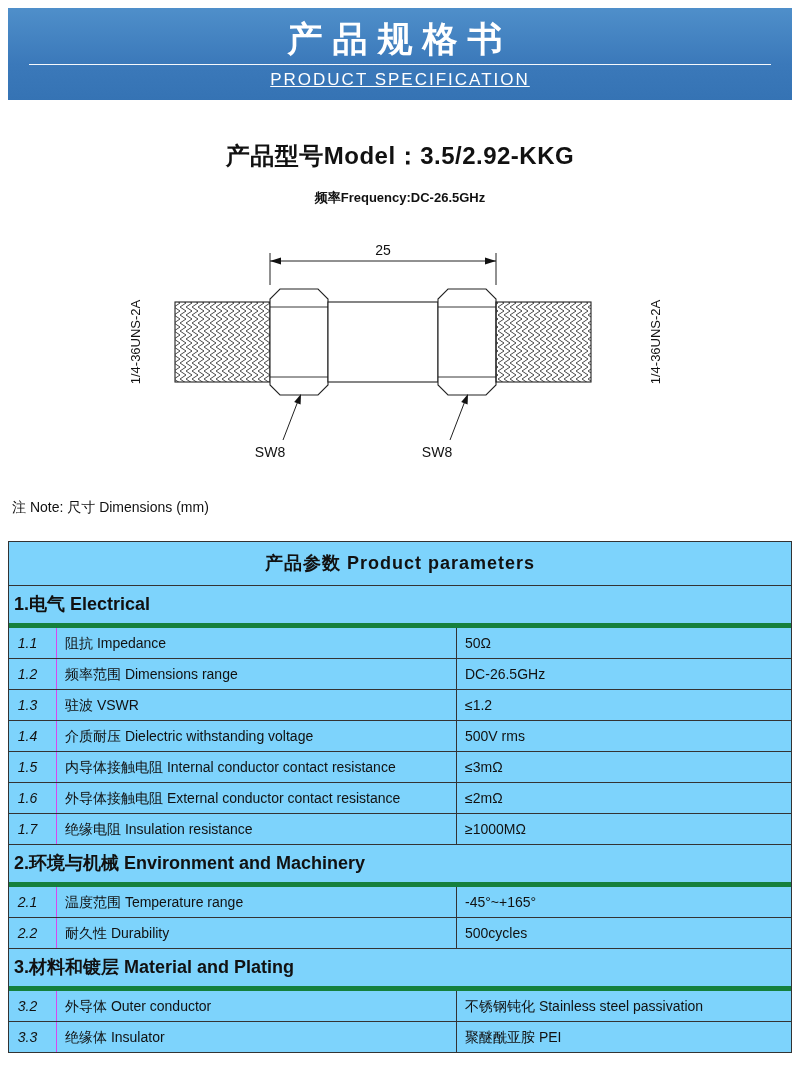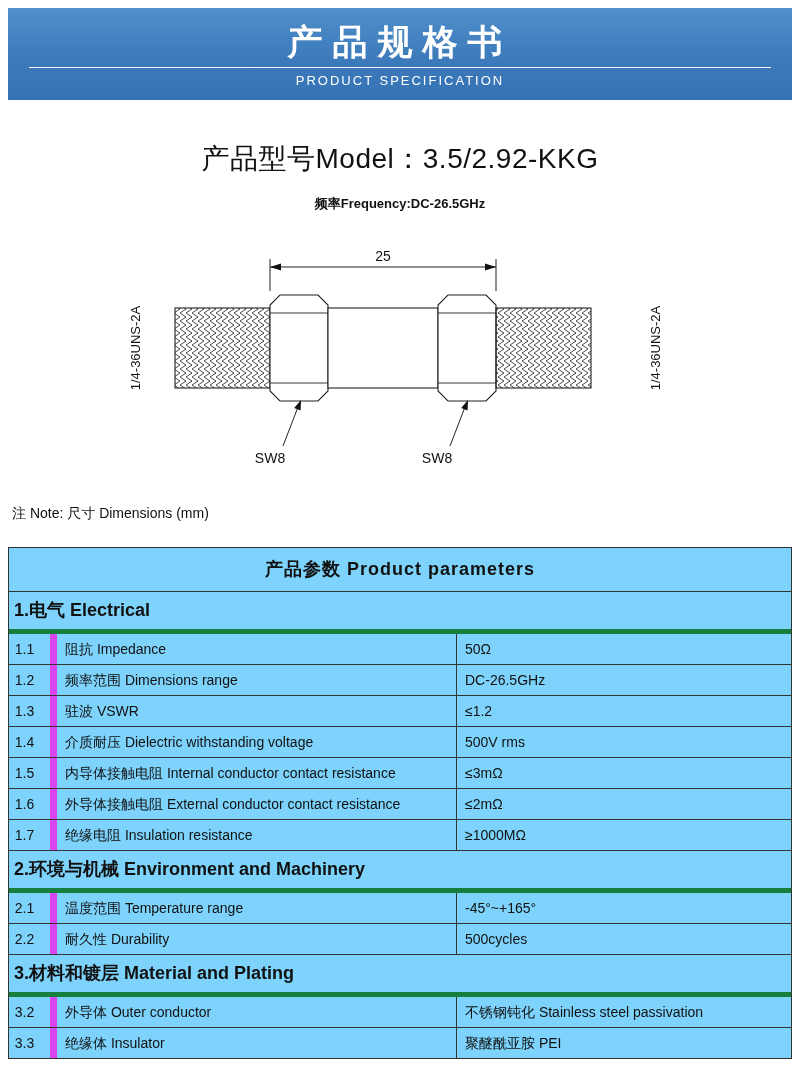--- a/index.html
+++ b/index.html
@@ -12,25 +12,25 @@
   .page { width:800px; height:1092px; padding:8px; background:#fff; }
 
   
   .banner {
     height:92px;
     background:linear-gradient(180deg,#4f8fca 0%,#3b79ba 60%,#3573b4 100%);
     display:flex; flex-direction:column; align-items:center; justify-content:center;
   }
   .banner-title { color:#fff; font-size:35px; font-weight:bold; letter-spacing:10px; line-height:1.2; }
   .banner-divider { width:742px; height:1px; background:rgba(255,255,255,0.95); margin:4px 0 5px 0; }
-  .banner-subtitle { color:#fff; font-size:13px; letter-spacing:2px; }
+  .banner-subtitle { color:#fff; font-size:17px; letter-spacing:2px;text-decoration:underline; }
 
   
   .model-info { text-align:center; margin-top:40px; }
-  .model-line { font-size:28px; font-weight:normal; letter-spacing:0.5px;text-align:center; }
+  .model-line { font-size:24px; font-weight:bold; letter-spacing:0.5px;text-align:center; }
   .freq-line  { font-size:13px; font-weight:bold; margin-top:17px; }
 
   
   .drawing-wrap { display:flex; justify-content:center; margin-top:20px; }
   svg text { font-family:"Liberation Sans","DejaVu Sans",sans-serif; }
 
   .note { font-size:14px; margin:32px 0 0 4px; }
 
   
   .params-table { border:1px solid #333; margin-top:24px; background:#7dd3fc; }
@@ -38,21 +38,21 @@
     text-align:center; font-weight:bold; font-size:18px;
     padding:9px 0 10px 0; border-bottom:1px solid #333; letter-spacing:1px;
   }
   .section-row {
     font-weight:bold; font-size:18px; padding:6px 5px 7px 5px;
     border-bottom:5px solid #15803d;
   }
   .data-row { display:flex; border-bottom:1px solid #333; align-items:stretch; }
   #table-body > :last-child { border-bottom:none; }
   .cell { padding:7px 8px 7px 8px; font-size:14px; line-height:16px; }
-  .c0 { width:48px; text-align:center; border-right:7px solid #d946ef; padding-left:2px; padding-right:12px; }
+  .c0 { width:48px; text-align:center; border-right:1px solid #d946ef; padding-left:2px; padding-right:12px;font-style:italic; }
   .c1 { width:400px; border-right:1px solid #333; }
   .c2 { flex:1; }
 </style>
 </head>
 <body>
 
 <div class="page">
 
   <header class="banner">
     <div class="banner-title">产品规格书</div>

